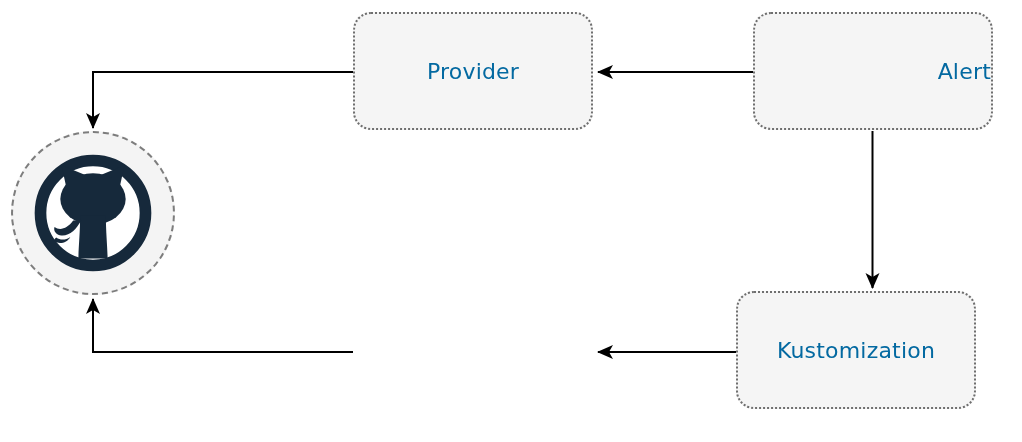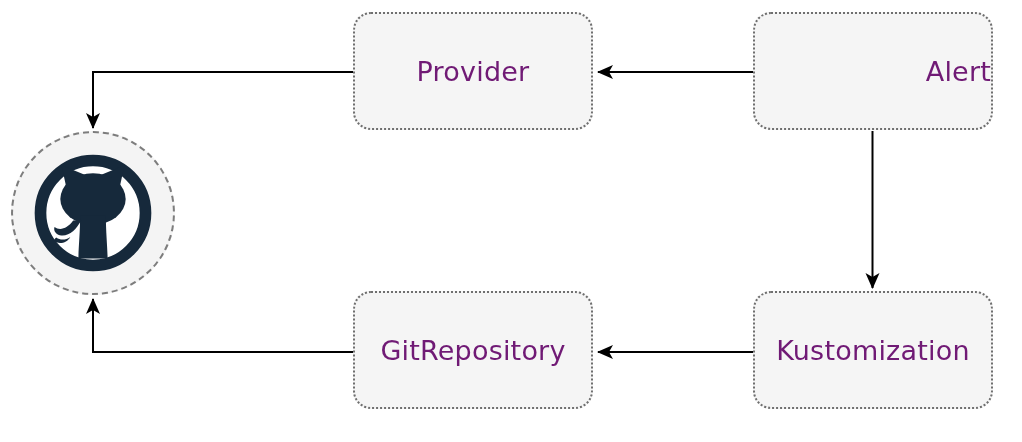--- a/index.html
+++ b/index.html
@@ -29,29 +29,29 @@
     width: 240px;
     height: 118px;
     background: #f5f5f5;
     border: 2px dotted #6f6f6f;
     border-radius: 18px;
     display: flex;
     align-items: center;
     justify-content: center;
   }
   .node .label {
-    font-size: 27px;
-    color: #701a75;
+    font-size: 22px;
+    color: #0369a1;
     letter-spacing: 0.2px;
     white-space: nowrap;
   }
   #node-provider      { left: 353px; top: 12px;  }
   #node-alert         { left: 753px; top: 12px; justify-content: flex-end;  }
   #node-gitrepository { left: 353px; top: 291px; }
-  #node-kustomization { left: 753px; top: 291px; }
+  #node-kustomization { left: 736px; top: 291px; }
   .github-circle {
     position: absolute;
     box-sizing: border-box;
     left: 11px;
     top: 131px;
     width: 164px;
     height: 164px;
     border: 2px dashed #7d7d7d;
     border-radius: 50%;
     background: #f4f4f4;
@@ -79,23 +79,20 @@
   </svg>
 
   <div class="node" id="node-provider">
     <span class="label">Provider</span>
   </div>
 
   <div class="node" id="node-alert">
     <span class="label">Alert</span>
   </div>
 
-  <div class="node" id="node-gitrepository">
-    <span class="label">GitRepository</span>
-  </div>
 
   <div class="node" id="node-kustomization">
     <span class="label">Kustomization</span>
   </div>
 
   <div class="github-circle">
     <svg width="140" height="140" viewBox="0 0 120 120" xmlns="http://www.w3.org/2000/svg">
       <circle cx="60" cy="60" r="45" fill="#ffffff" stroke="#16293b" stroke-width="10"></circle>
       <g fill="#16293b">
 

